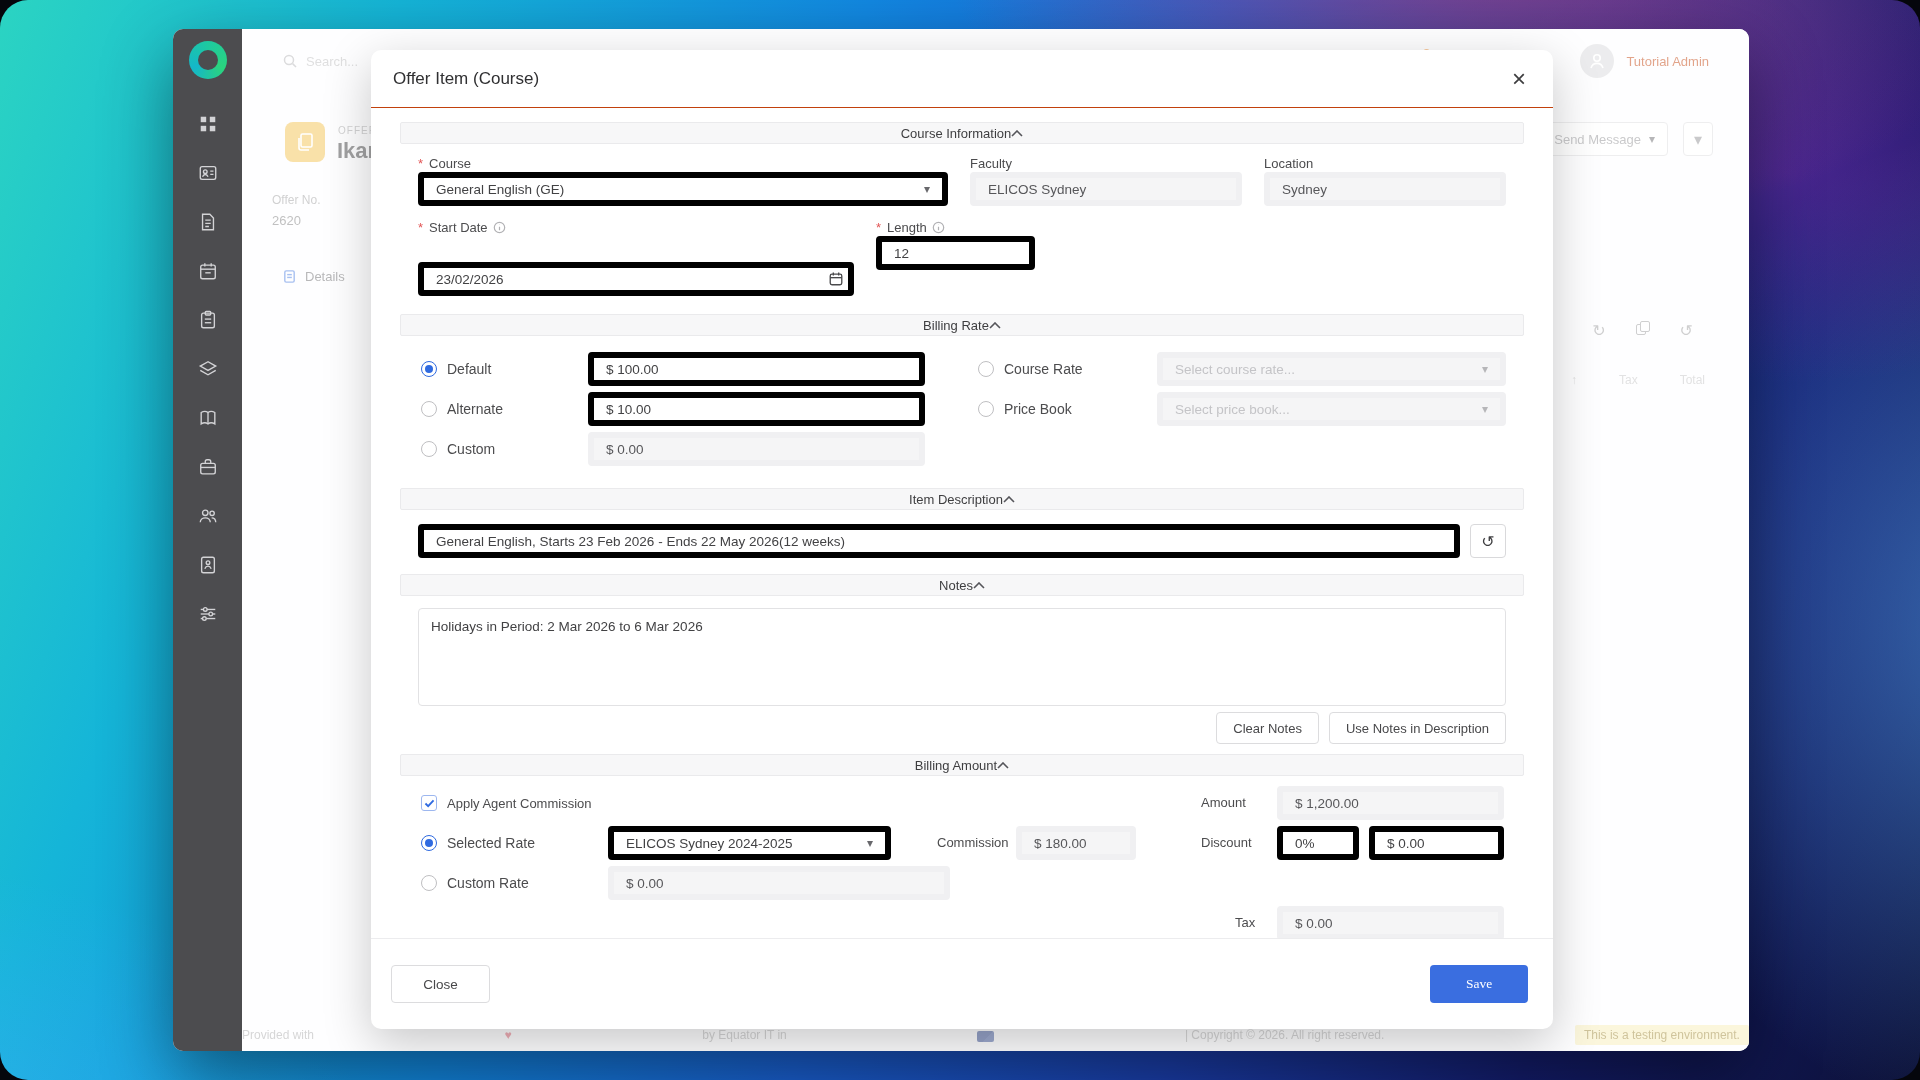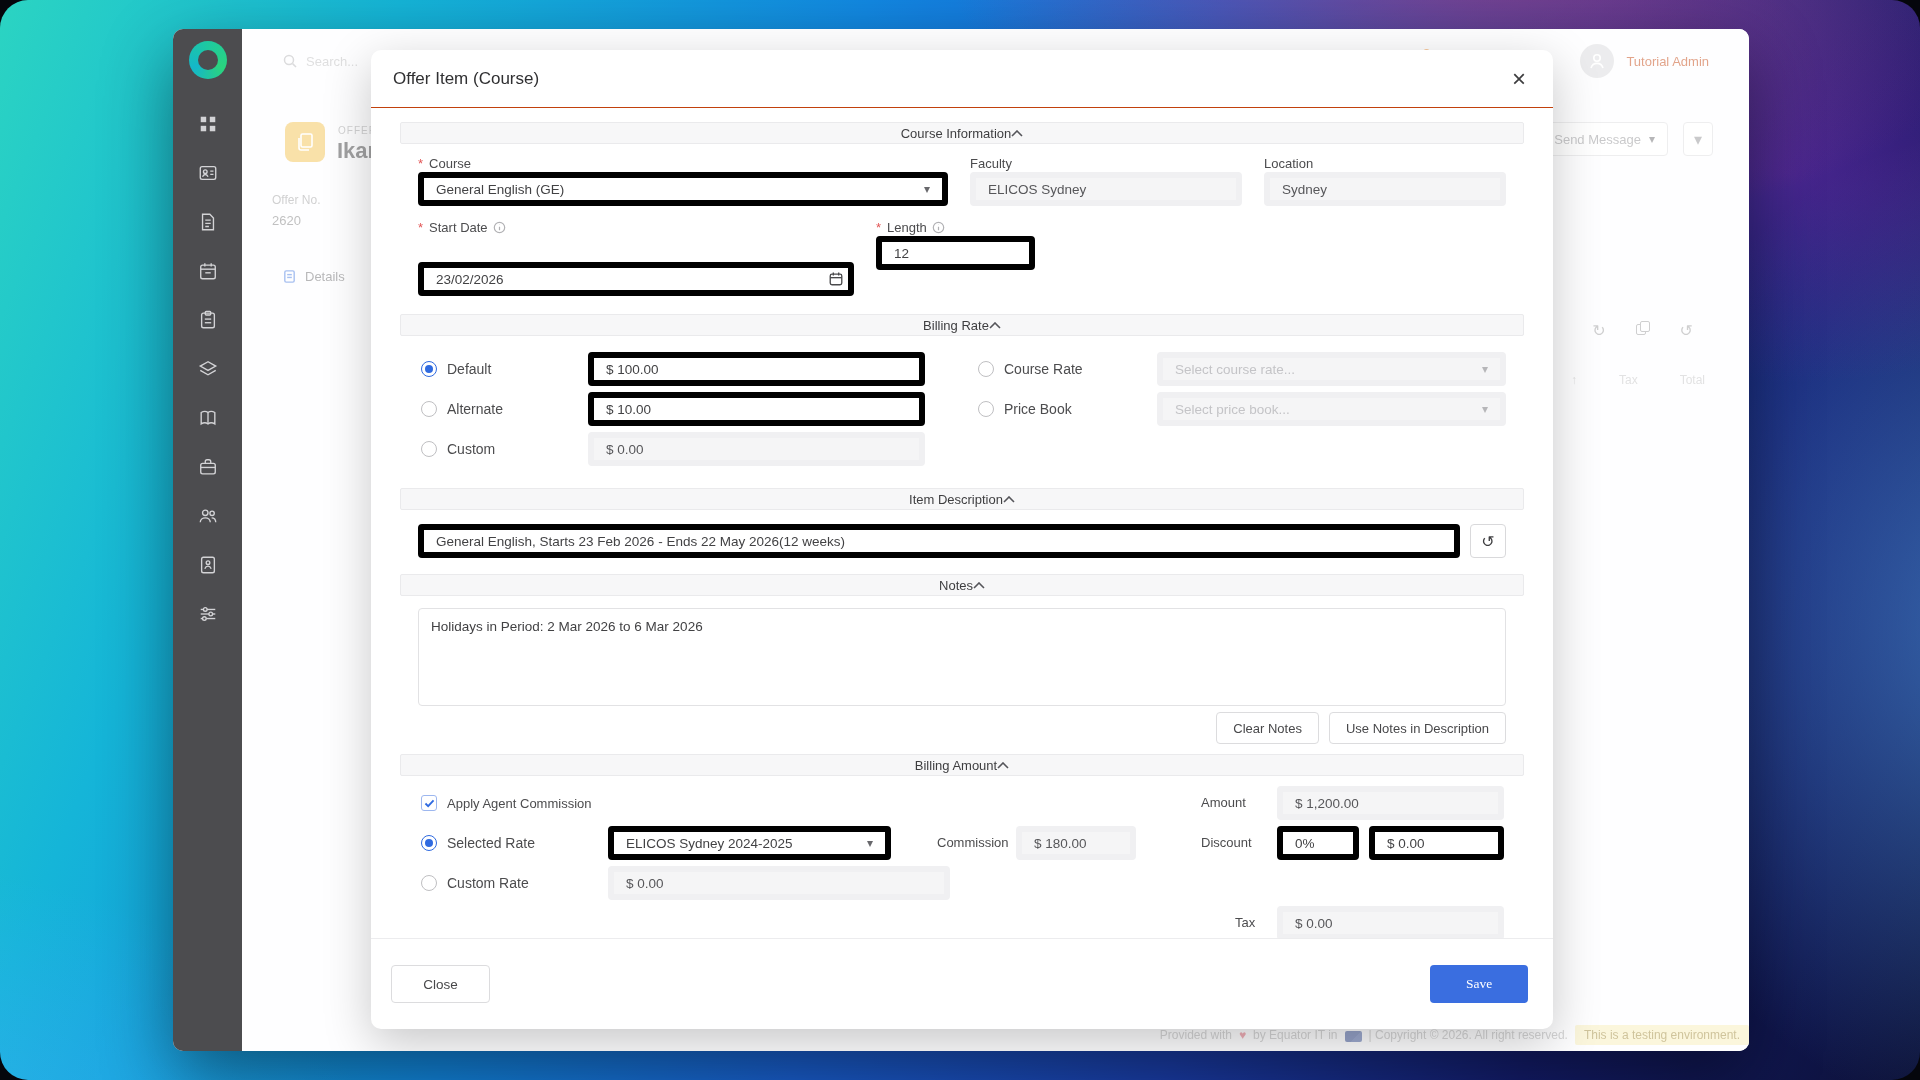--- a/index.html
+++ b/index.html
@@ -57,21 +57,21 @@
   .send-msg-caret { position:absolute; right:36px; top:93px; height:34px; width:30px; border:1px solid #dcdcde;
     border-radius:4px; background:#fff; display:flex; align-items:center; justify-content:center; color:#8f8f92; cursor:pointer; }
   .bg-icons { position:absolute; top:292px; right:56px; display:flex; gap:30px; color:#9c9c9e; font-size:16px; }
   .bg-icons span { cursor:pointer; }
   .copy-ico { position:relative; width:14px; height:14px; display:inline-block; }
   .copy-ico i { position:absolute; width:10px; height:11px; border:1.4px solid #9c9c9e; border-radius:2px; }
   .copy-ico i:first-child { left:0; top:3px; } .copy-ico i:last-child { left:4px; top:0; background:#fdfdfe; }
   .bg-cols { position:absolute; top:344px; right:44px; display:flex; gap:42px; font-size:12px; color:#c2c2c4; }
 
   .page-footer { position:absolute; bottom:6px; left:0; right:0; display:flex; align-items:center;
-    justify-content:flex-end; gap:7px; font-size:12px; color:#a9a9ab; }
+    justify-content:space-between; gap:7px; font-size:12px; color:#a9a9ab; }
   .heart { color:#e05a6b; }
   .flag { display:inline-block; width:17px; height:11px; border-radius:2px;
     background:linear-gradient(135deg,#24408e 60%,#35509e 60%); position:relative; top:1px; }
   .testing-badge { background:#f6ecb6; color:#9c8430; padding:3px 9px; border-radius:2px; }
 
   .dim-overlay { position:absolute; inset:0; background:rgba(255,255,255,.52); z-index:4; }
 
   
   .modal { position:absolute; left:198px; top:21px; width:1182px; height:979px; background:#fff;
     border-radius:10px; box-shadow:0 14px 48px rgba(0,0,0,.22); z-index:10; display:flex; flex-direction:column; }

